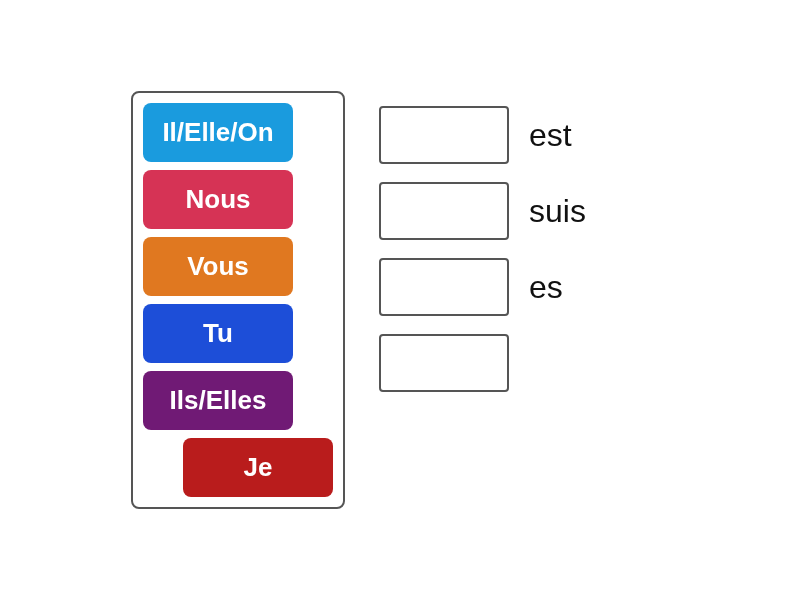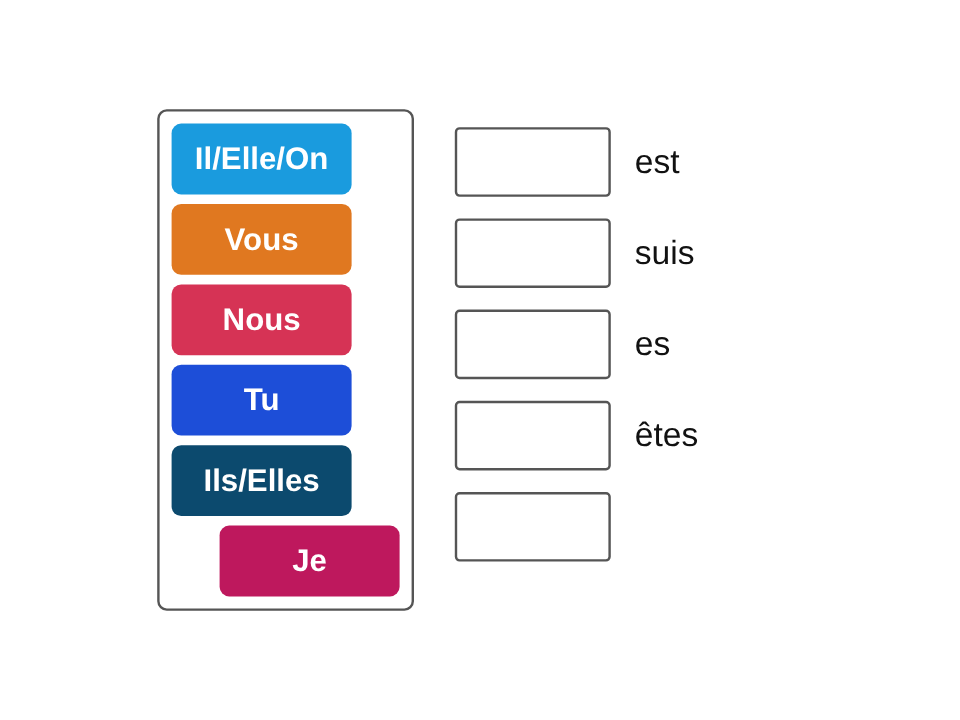--- a/index.html
+++ b/index.html
@@ -65,55 +65,51 @@
 
     .drop-box {
       width: 130px;
       height: 58px;
       border: 2px solid #555;
       border-radius: 4px;
       background: #ffffff;
     }
 
     .verb-label {
-      font-size: 28px;
+      font-size: 32px;
       font-weight: normal;
       color: #111111;
       min-width: 140px;
     }
   </style>
 </head>
 <body>
 
 <div class="container">
 
   <div class="left-panel">
   <button class="subject-btn" style="background-color: rgb(26, 155, 222);">Il/Elle/On</button>
+      <button class="subject-btn" style="background-color: rgb(214, 51, 85);">Nous</button>
       <button class="subject-btn" style="background-color: rgb(224, 120, 32);">Vous</button>
-      <button class="subject-btn" style="background-color: rgb(214, 51, 85);">Nous</button>
       <button class="subject-btn" style="background-color: #1d4ed8;">Tu</button>
-      <button class="subject-btn" style="background-color: #0c4a6e;">Ils/Elles</button>
-      <button class="subject-btn" style="background-color: #be185d; margin-left: 40px;">Je</button>
+      <button class="subject-btn" style="background-color: #701a75;">Ils/Elles</button>
+      <button class="subject-btn" style="background-color: #b91c1c; margin-left: 40px;">Je</button>
     </div>
 
   <div class="right-panel">
   <div class="right-row">
         <div class="drop-box"></div>
         <span class="verb-label">est</span>
       </div>
       <div class="right-row">
         <div class="drop-box"></div>
         <span class="verb-label">suis</span>
       </div>
       <div class="right-row">
         <div class="drop-box"></div>
         <span class="verb-label">es</span>
       </div>
       <div class="right-row">
         <div class="drop-box"></div>
-        <span class="verb-label">êtes</span>
-      </div>
-      <div class="right-row">
-        <div class="drop-box"></div>
       </div>
     </div>
 
 </div>
 
 </body></html>

